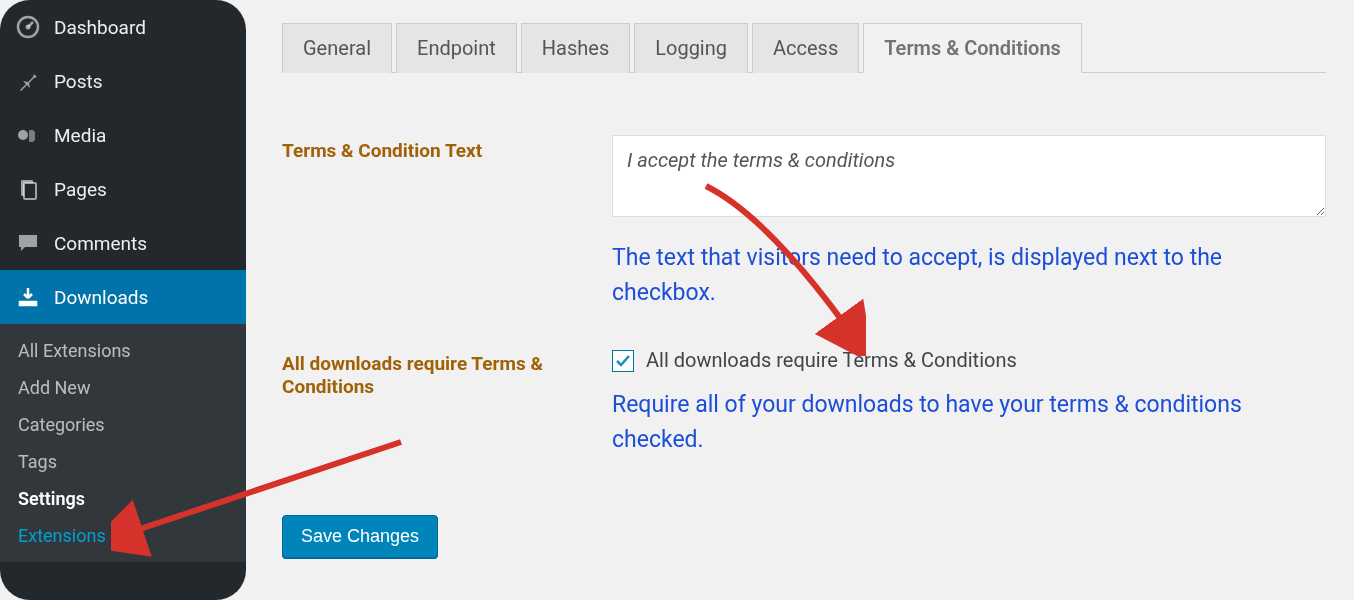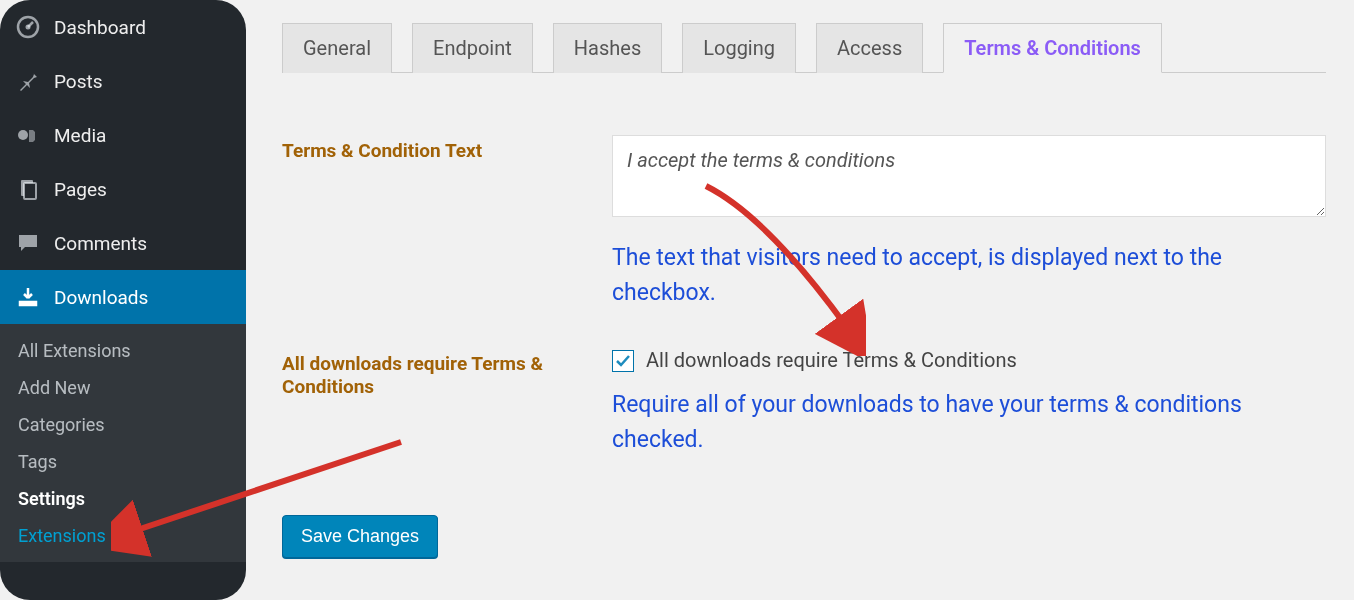--- a/index.html
+++ b/index.html
@@ -69,39 +69,39 @@
       color: #00a0d2;
     }
     .main {
       flex: 1;
       padding: 22px 28px 0 36px;
       background: #f1f1f1;
       position: relative;
     }
     .tabs {
       display: flex;
-      gap: 20px;
+      gap: 4px;
       border-bottom: 1px solid #ccc;
     }
     .tab {
       background: #e5e5e5;
       border: 1px solid #ccc;
       border-bottom: none;
       padding: 12px 20px;
       font-size: 20px;
       color: #555;
       cursor: pointer;
       position: relative;
       top: 1px;
     }
     .tab.active {
       background: #f1f1f1;
       border-bottom: 1px solid #f1f1f1;
       font-weight: 600;
-      color: #8b5cf6;
+      color: #737373;
     }
     .form-area {
       margin-top: 62px;
     }
     .form-row {
       display: flex;
       align-items: flex-start;
       margin-bottom: 38px;
     }
     .form-label {

